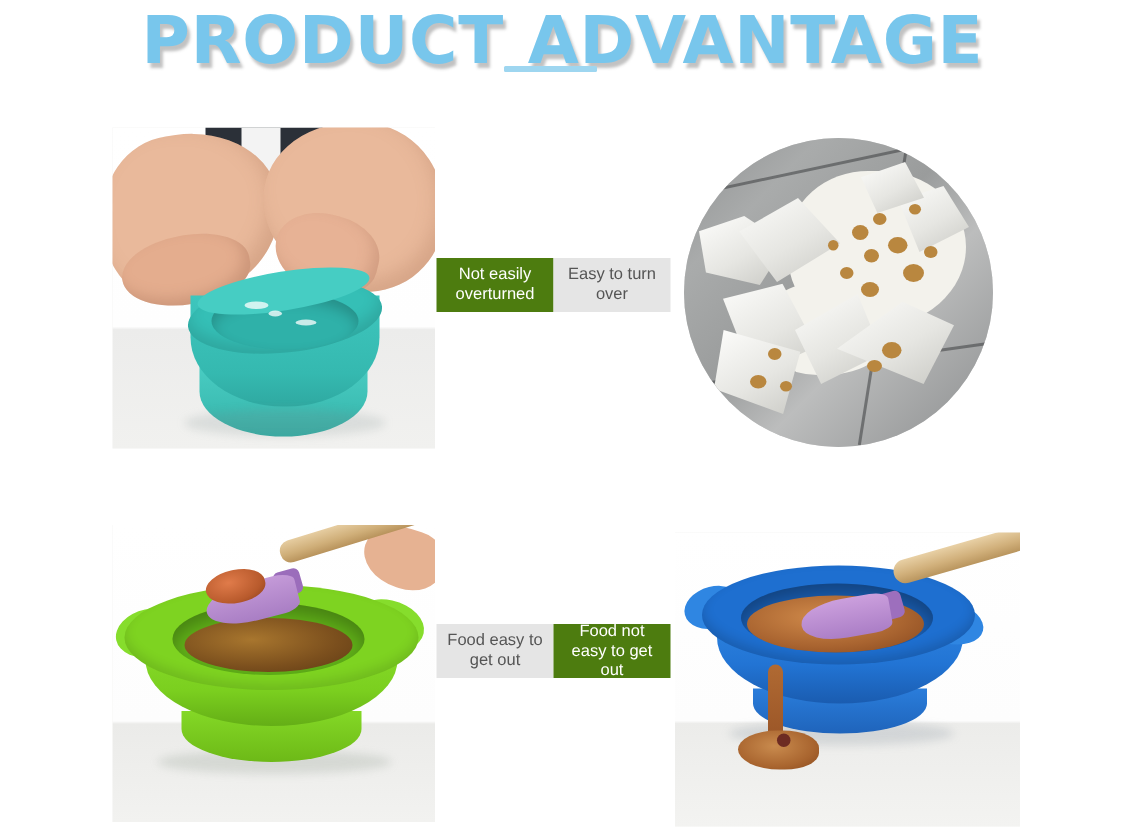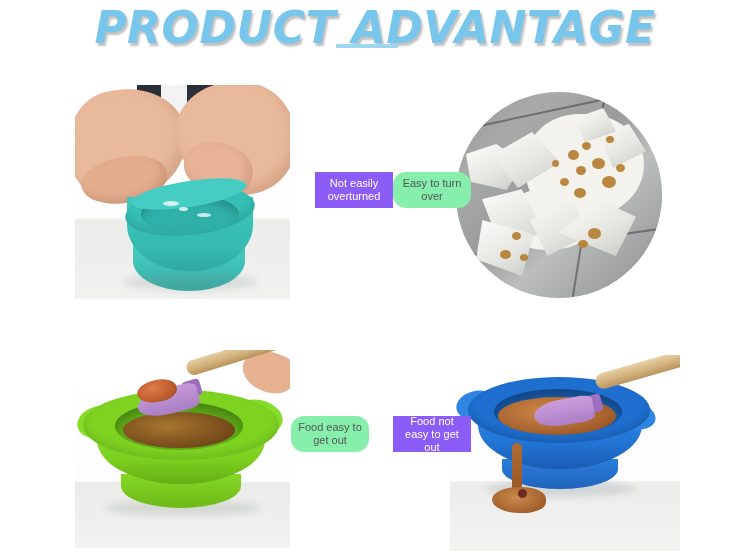--- a/index.html
+++ b/index.html
@@ -22,21 +22,20 @@
     background: #ffffff;
   }
 
   
   .title-block {
     position: absolute;
     left: 0;
     top: 2px;
     width: 750px;
     text-align: center;
-    font-style: italic;
   }
   .page-title {
     display: inline-block;
     font-family: "DejaVu Sans", sans-serif;
     font-weight: 700;
     font-size: 44px;
     line-height: 52px;
     letter-spacing: 0.5px;
     color: #78c6ec;
     text-shadow: 2px 3px 2px rgba(120,120,120,0.45);
@@ -319,28 +318,26 @@
     justify-content: center;
     text-align: center;
     font-size: 11px;
     line-height: 13px;
     padding: 5px 6px;
     box-sizing: border-box;
     width: 78px;
     height: 36px;
   }
   .label.neg {
-    background: #8b5cf6;
+    background: #4d7c0f;
     color: #ffffff;
-    margin-left: 24px;
   }
   .label.pos {
-    background: #86efac;
+    background: #e5e5e5;
     color: #555555;
-    border-radius: 13px;
   }
 </style>
 </head>
 <body>
 
 <div class="page">
 
   <div class="title-block">
     <span class="page-title">PRODUCT ADVANTAGE</span>
   </div>

